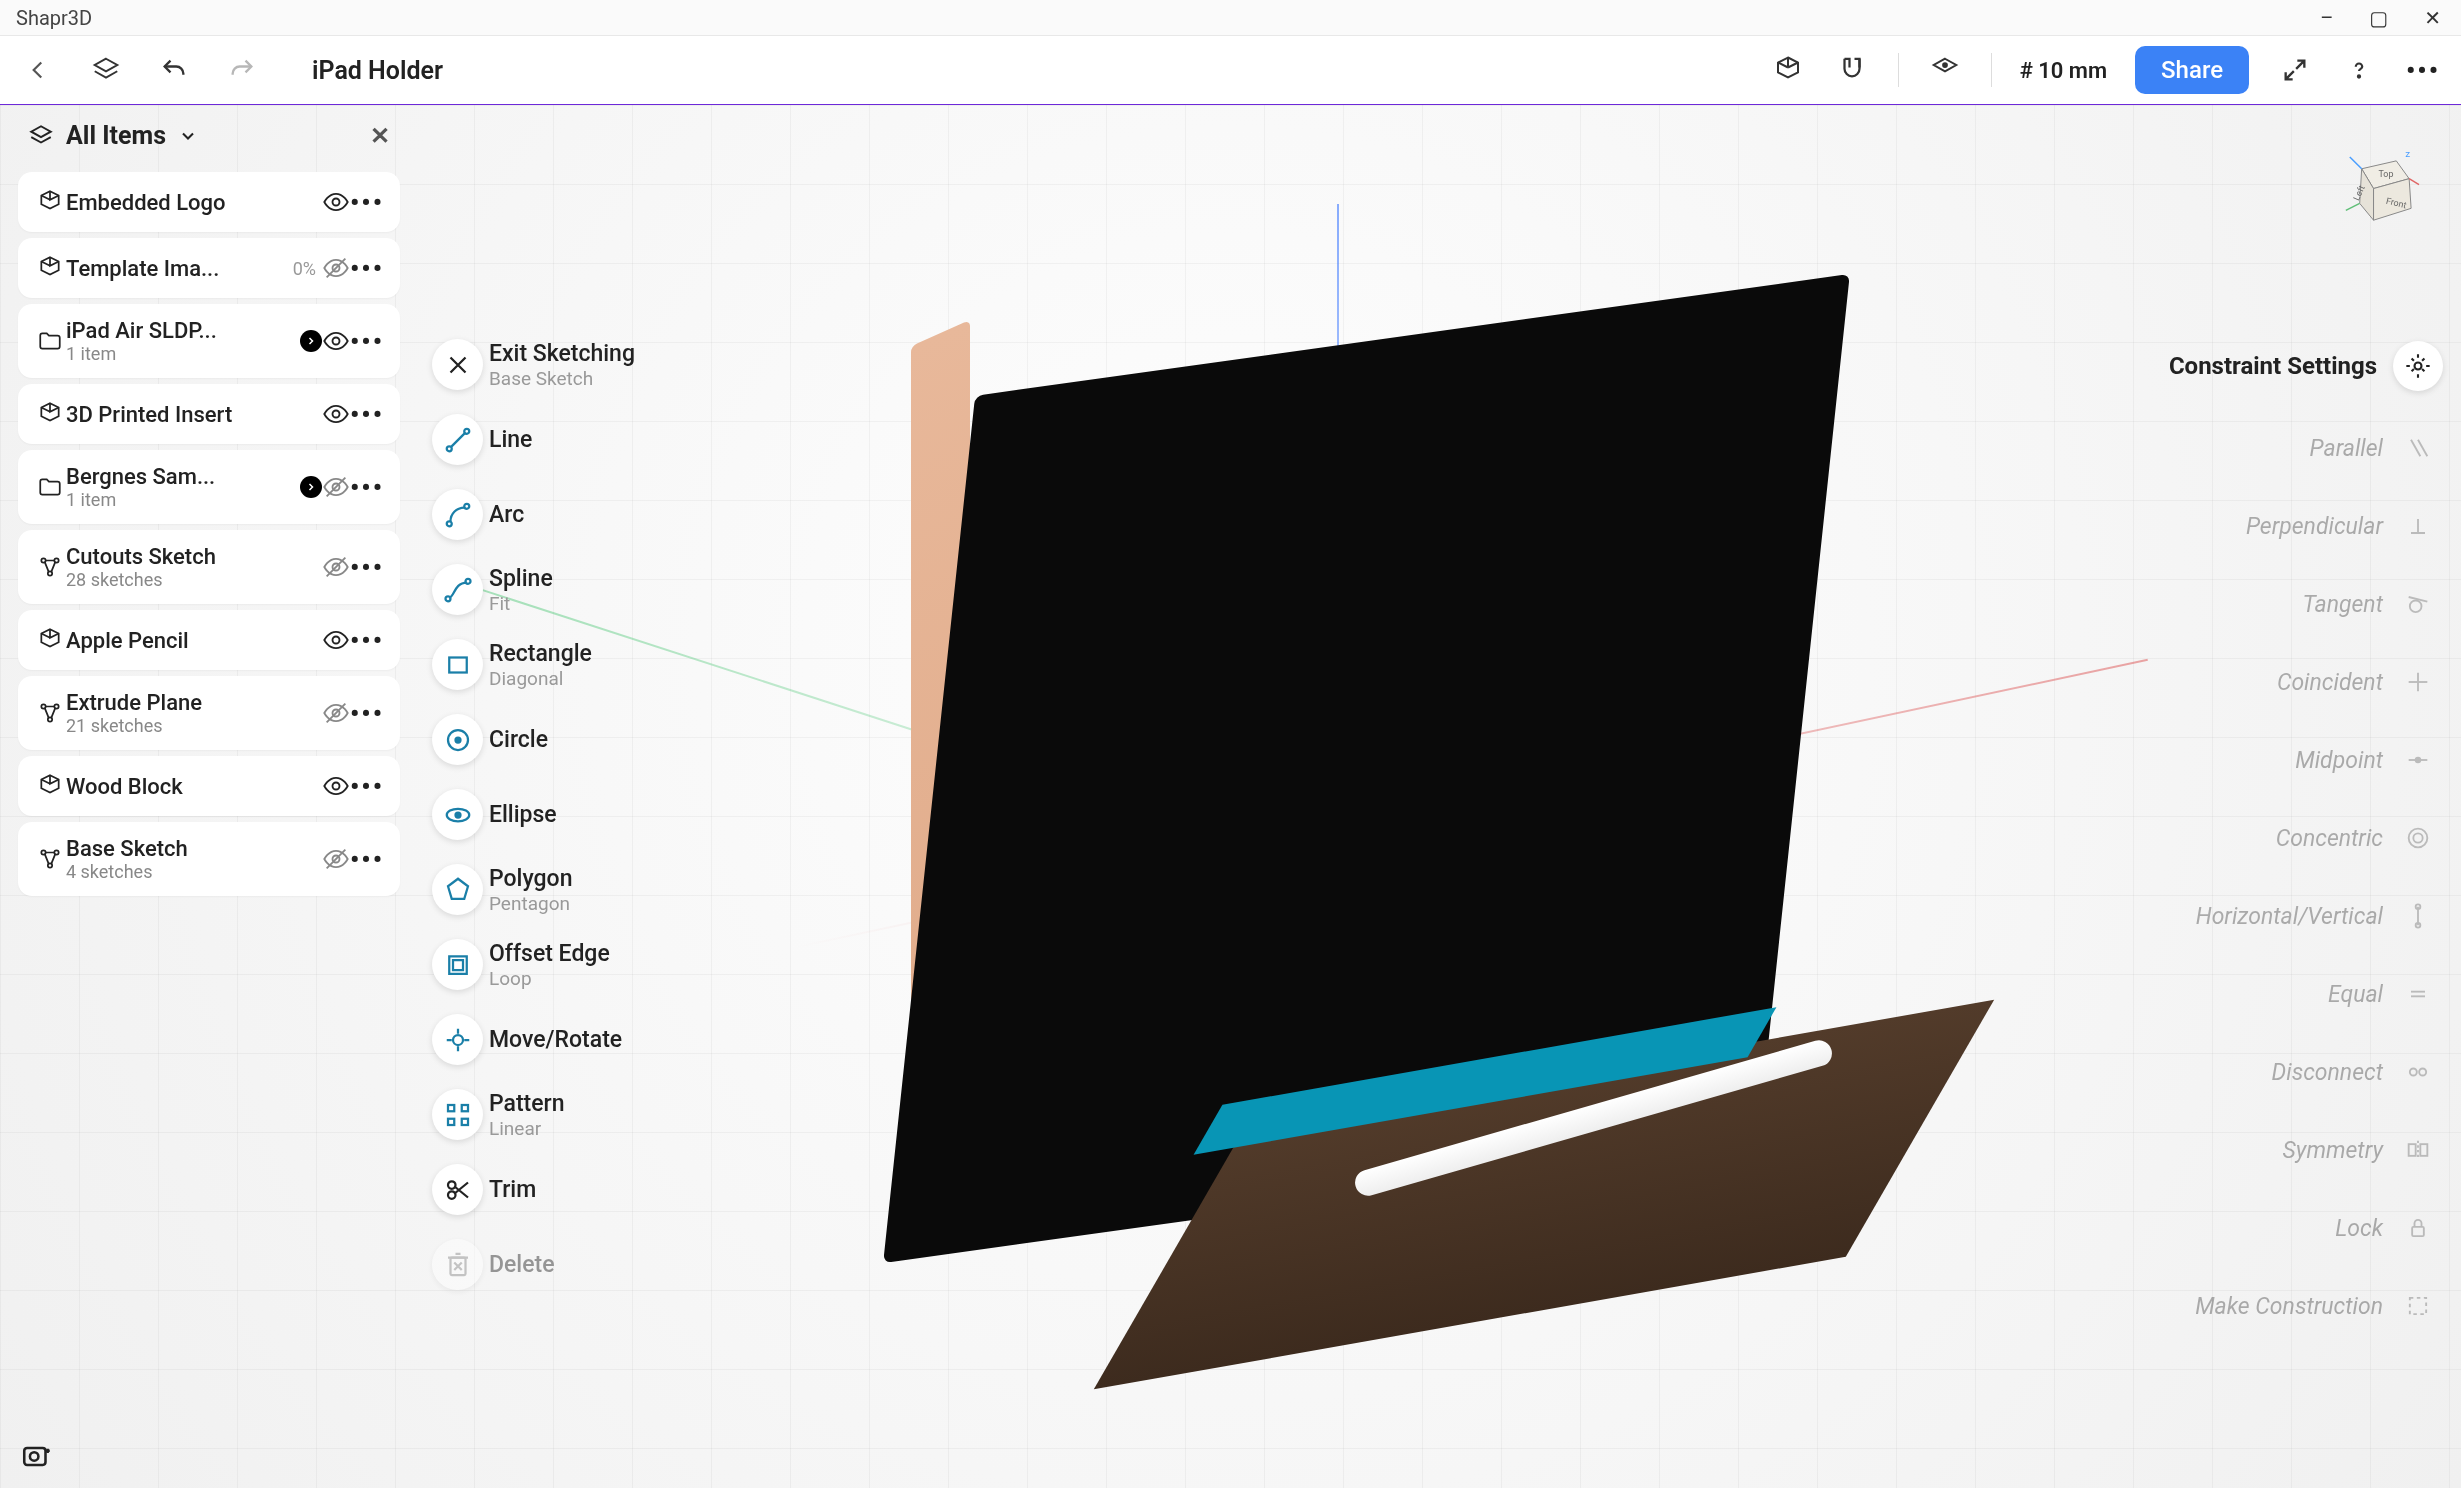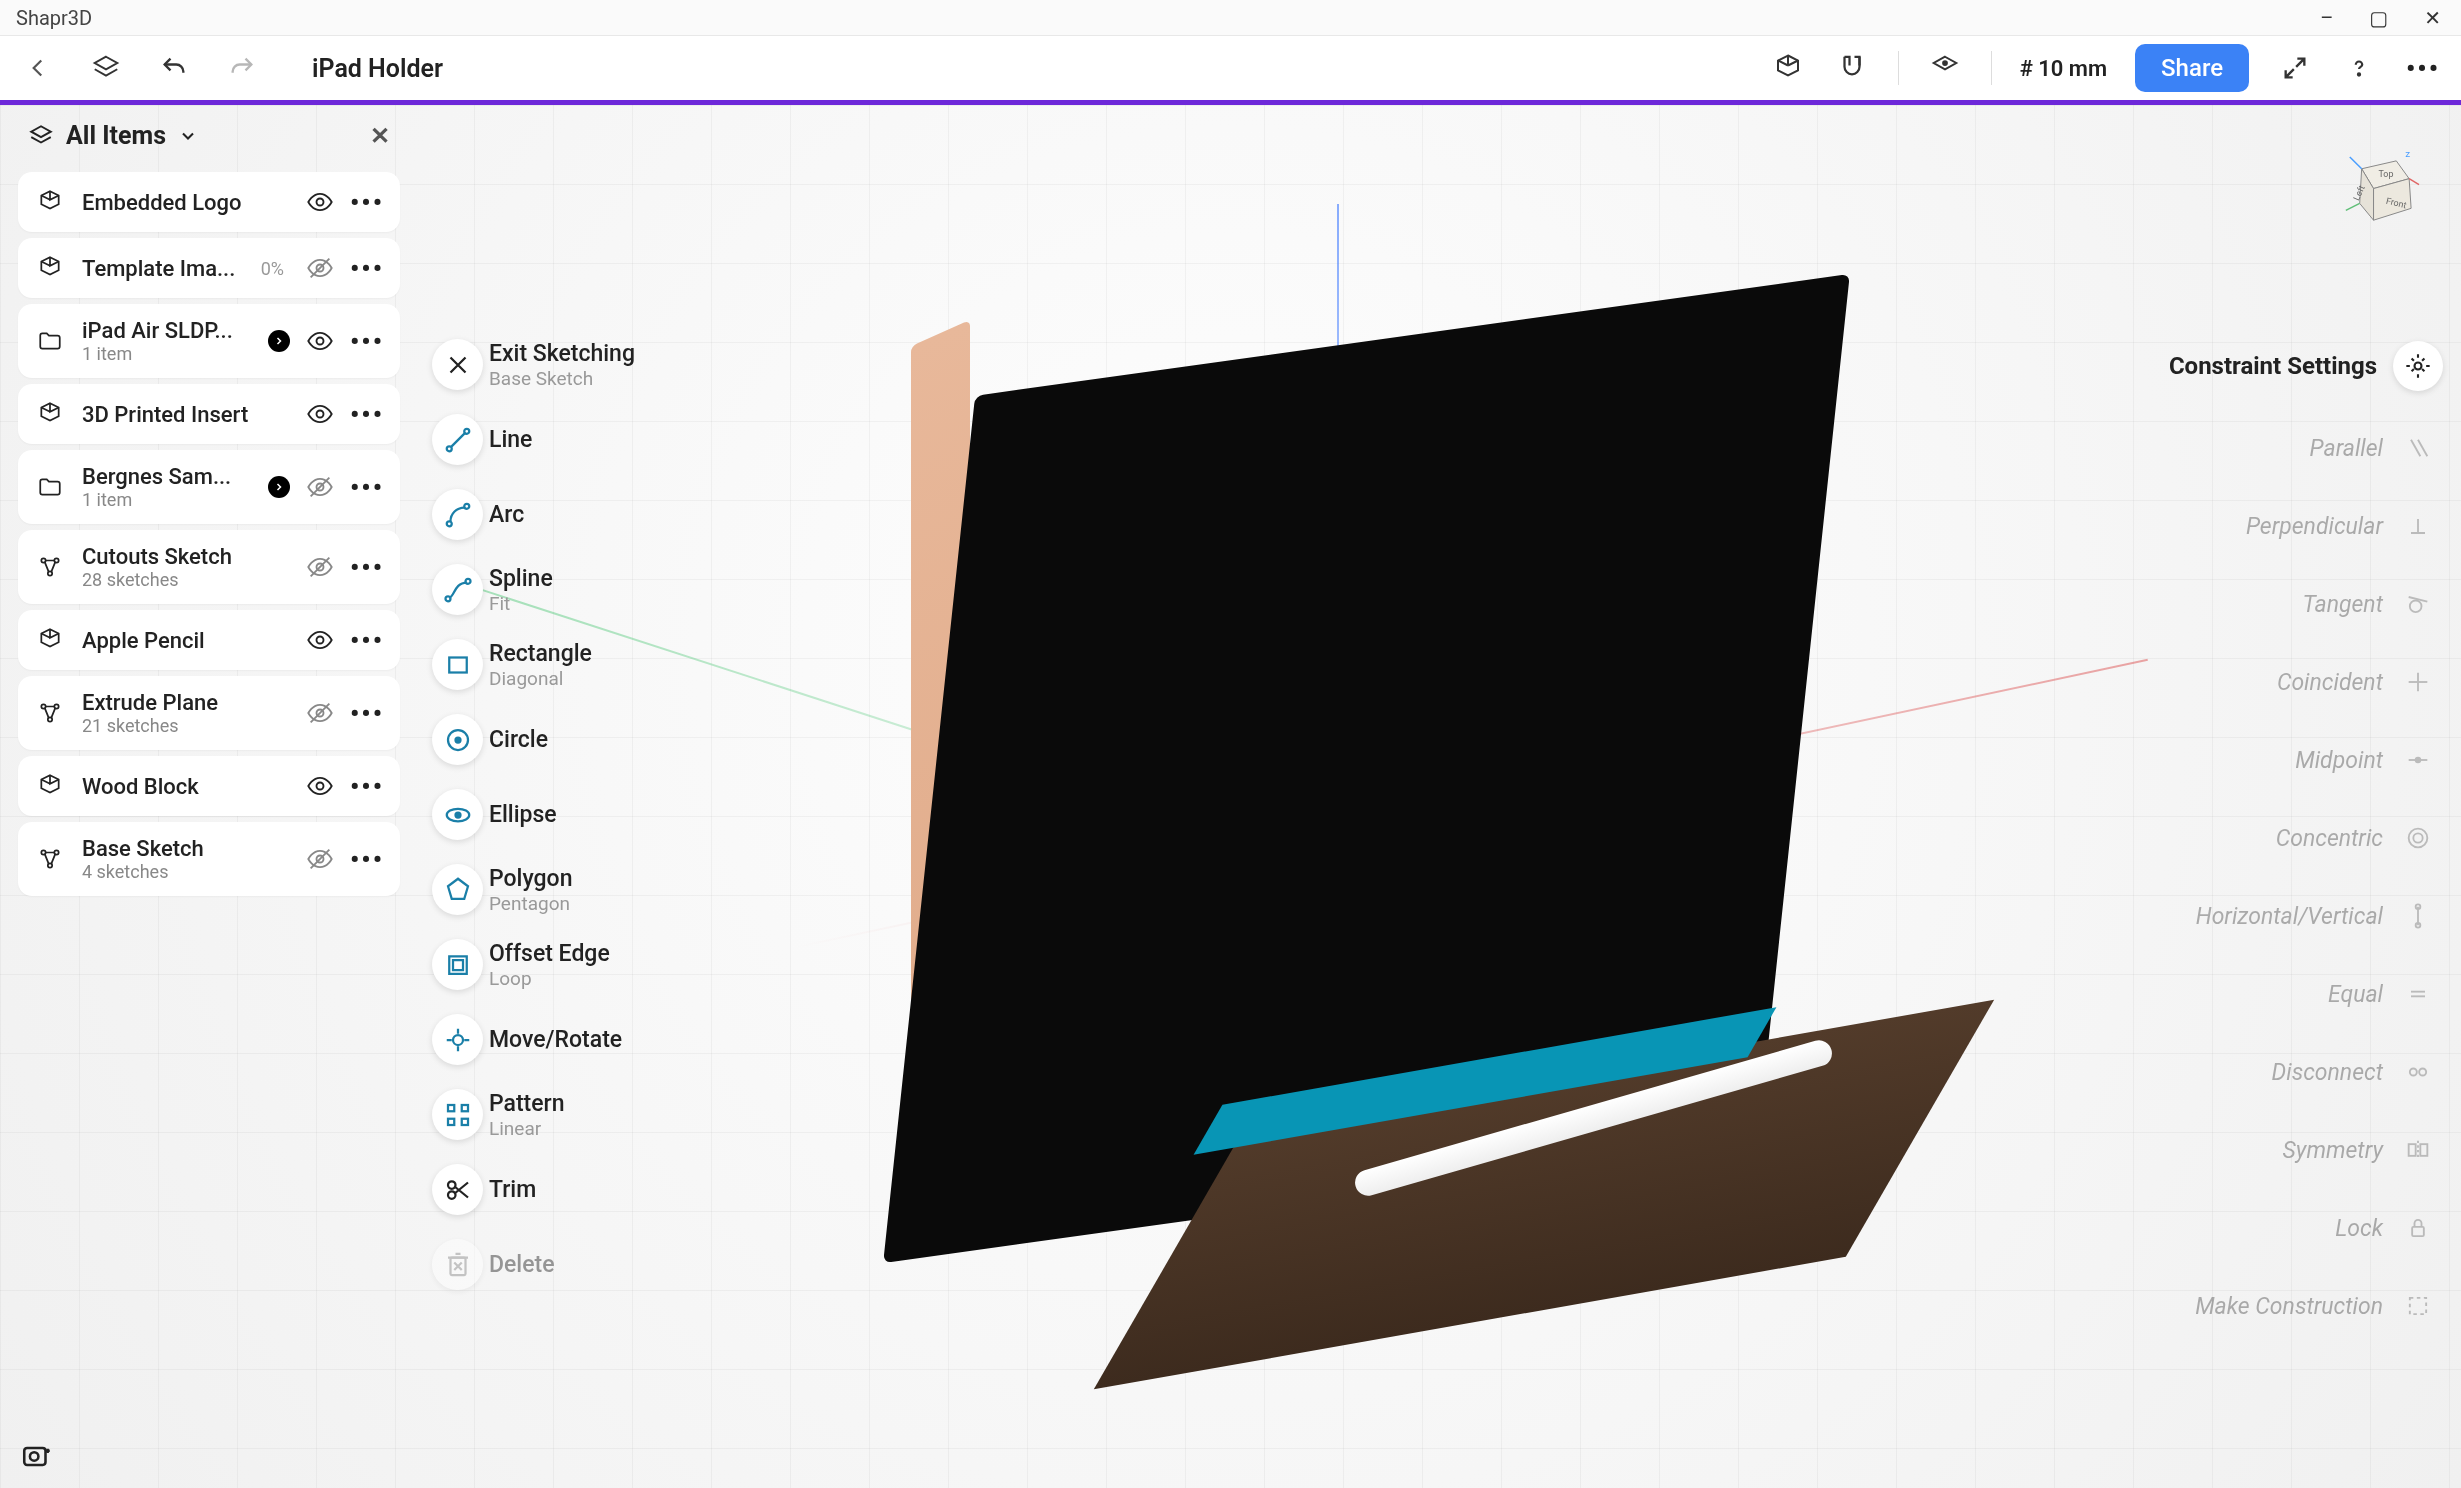--- a/index.html
+++ b/index.html
@@ -28,21 +28,21 @@
 .win-controls { display: flex; gap: 36px; padding-right: 8px;}
 .win-controls span { font-size: 20px; color: #333; cursor: default;}
 
 
 .toolbar {
   display: flex;
   align-items: center;
   height: 69px;
   padding: 0 20px;
   background: #fff;
-  border-bottom: 5px solid #6d28d9;
+  border-bottom: 1px solid #6d28d9;
 }
 .toolbar .left { display: flex; align-items: center; gap: 32px;}
 .toolbar .icon-btn { width: 36px; height: 36px; display:flex; align-items:center; justify-content:center; color:#333;}
 .doc-title { font-size: 25px; font-weight: 600; margin-left: 20px;}
 .toolbar .right { margin-left: auto; display:flex; align-items:center; gap: 28px;}
 .divider-v { width:1px; height:34px; background:#ddd;}
 .grid-size { font-size: 22px; font-weight:600; color:#222;}
 .share-btn {
   background:#3b82f6; color:#fff; padding: 10px 26px; border-radius:10px;
   font-size:24px; font-weight:500;
@@ -54,21 +54,21 @@
   position:absolute; top:105px; left:10px; width:398px;
 }
 .items-header {
   display:flex; align-items:center; gap:12px; padding: 16px 18px;
   font-weight:700; font-size:25px;
 }
 .items-header .spacer { flex:1;}
 .items-header .close { font-size:24px; color:#555;}
 .item-row {
   background:#fff; border-radius:14px; margin:6px 8px; padding: 14px 16px;
-  display:flex; align-items:center; gap:16px;
+  display:flex; align-items:center; 
   box-shadow: 0 1px 2px rgba(0,0,0,0.04);
 }
 .item-icon { width:32px; height:32px; display:flex; align-items:center; justify-content:center;}
 .item-text { flex:1; min-width:0;}
 .item-label { font-size:22px; font-weight:500; white-space:nowrap; overflow:hidden; text-overflow:ellipsis;}
 .item-sub { font-size:18px; color:#888;}
 .item-badge { font-size:18px; color:#999; margin-right:6px;}
 .item-caret { width:22px; height:22px; background:#000; border-radius:50%; display:flex; align-items:center; justify-content:center;}
 .item-caret svg { stroke:#fff;}
 .item-eye { width:28px; height:28px; display:flex; align-items:center; justify-content:center;}

